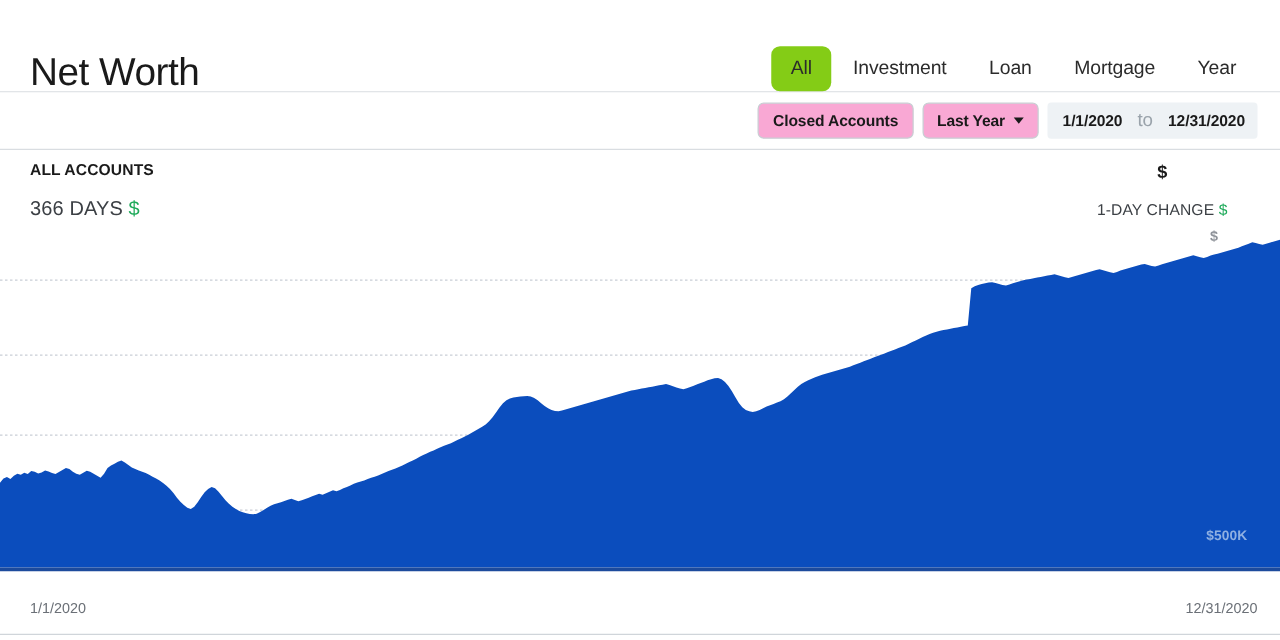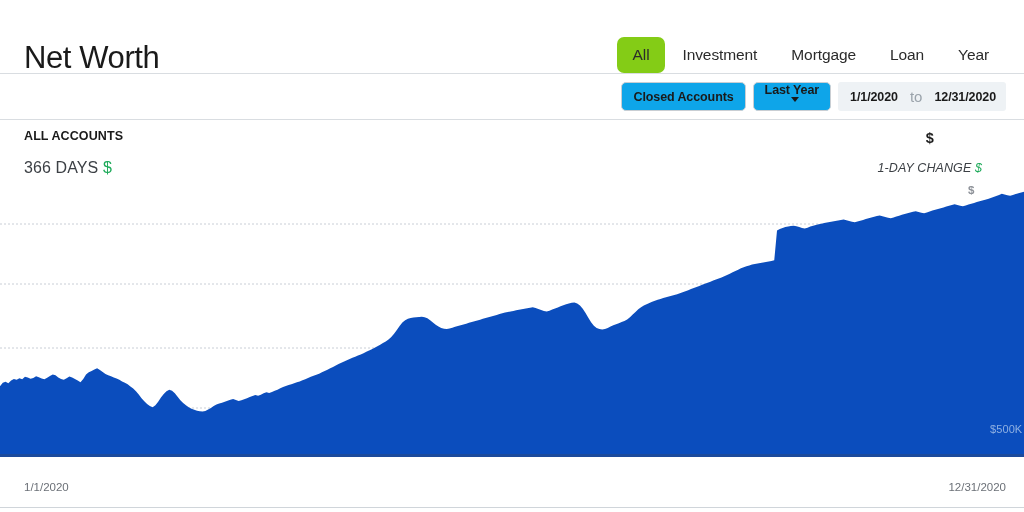--- a/index.html
+++ b/index.html
@@ -77,30 +77,30 @@
     background: #ffffff;
   }
 
   .pill {
     display: inline-flex;
     align-items: center;
     height: 29px;
     padding: 0 11px;
     border: 1px solid #c9ced3;
     border-radius: 5px;
-    background: #0ea5e9;
+    background: #f9a8d4;
     font-size: 12.5px;
     font-weight: bold;
     color: #1a1a1a;
     white-space: nowrap;
     letter-spacing: -0.1px;
     cursor: pointer;
   }
 
-  .pill + .pill { margin-left: 7px; flex-direction: column; }
+  .pill + .pill { margin-left: 7px; }
 
   .caret {
     display: inline-block;
     margin-left: 7px;
     width: 0; height: 0;
     border-left: 4.5px solid transparent;
     border-right: 4.5px solid transparent;
     border-top: 5.5px solid #1a1a1a;
   }
 
@@ -167,21 +167,20 @@
     color: #1a1a1a;
     line-height: 1.2;
   }
 
   .sum-change {
     font-size: 12.5px;
     color: #3c4045;
     letter-spacing: 0.1px;
     margin-top: 14px;
     line-height: 1.25;
-    font-style: italic;
   }
 
   .money { color: #1eaa5a; }
 
   
   .chart-wrap {
     position: relative;
     width: 1024px;
     height: 298px;
     background: #ffffff;
@@ -198,24 +197,24 @@
     position: absolute;
     top: 8px;
     left: 968px;
     font-size: 11.5px;
     font-weight: bold;
     color: #8e9299;
   }
 
   .floor-label {
     position: absolute;
-    left: 990px;
+    left: 965px;
     top: 247px;
     font-size: 11px;
-    font-weight: normal;
+    font-weight: bold;
     color: #8fb0e2;
     letter-spacing: 0.1px;
   }
 
   
   .xaxis {
     position: relative;
     height: 34px;
     padding: 7px 18px 0 24px;
     display: flex;
@@ -234,22 +233,22 @@
 </head>
 <body>
 
 <div class="page">
 
   <div class="header">
     <div class="page-title">Net Worth</div>
     <div class="tabs">
       <button class="tab active">All</button>
       <button class="tab">Investment</button>
+      <button class="tab">Loan</button>
       <button class="tab">Mortgage</button>
-      <button class="tab">Loan</button>
       <button class="tab">Year</button>
     </div>
   </div>
 
   <div class="filterbar">
     <div class="pill">Closed Accounts</div>
     <div class="pill">
       <span>Last Year</span>
       <span class="caret"></span>
     </div>

